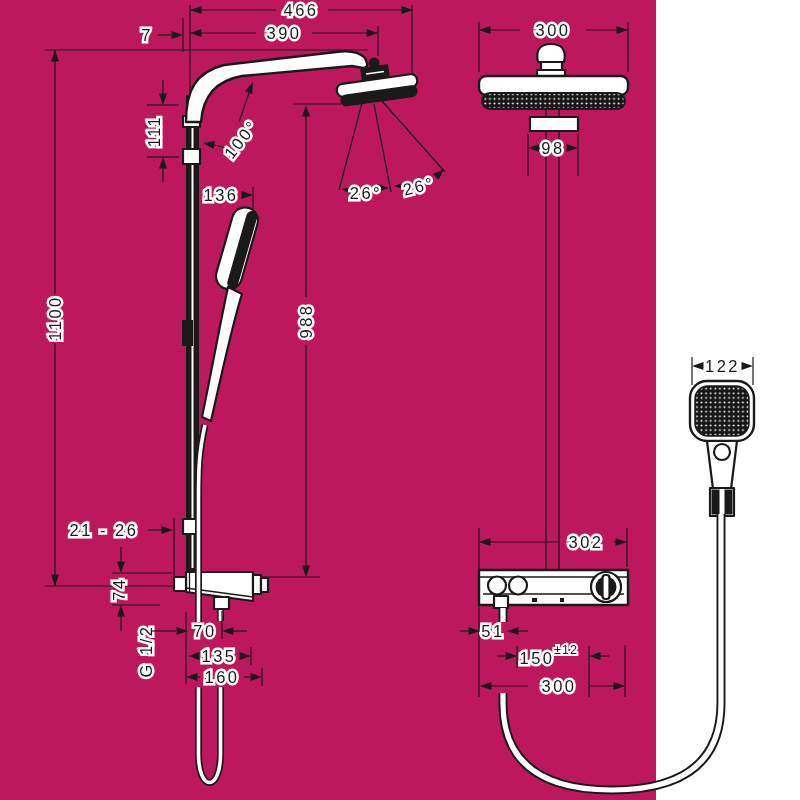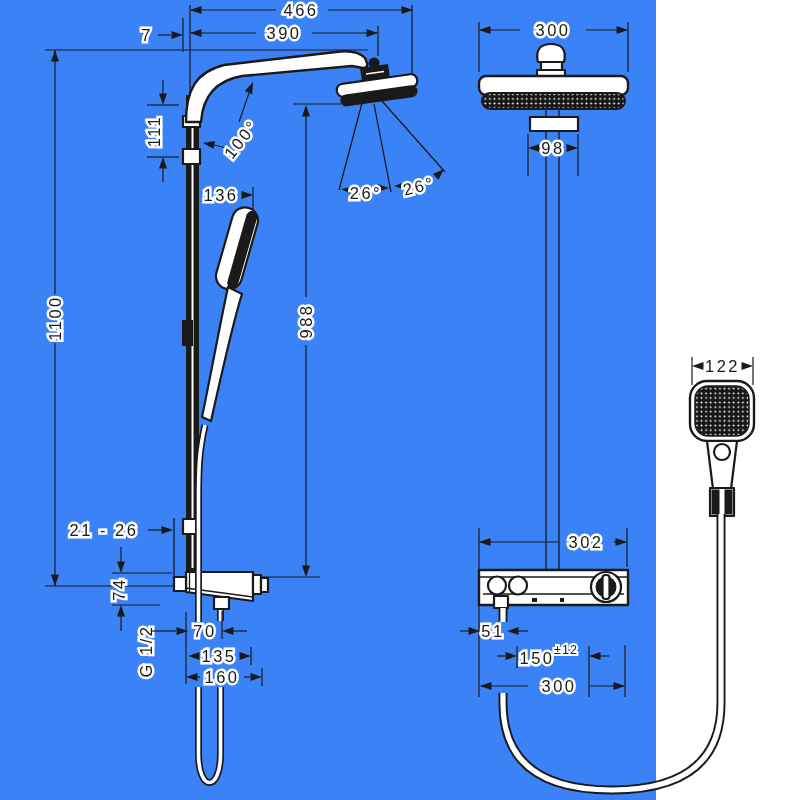--- a/index.html
+++ b/index.html
@@ -1,16 +1,16 @@
 <!DOCTYPE html>
 <html><head>
 <meta charset="utf-8">
 <style>
   html,body{margin:0;padding:0;background:#fff;}
-  .stage{width:656px;height:800px;background:#3b82f6;position:relative;font-family:"Liberation Sans",sans-serif;}
+  .stage{width:656px;height:800px;background:#be185d;position:relative;font-family:"Liberation Sans",sans-serif;}
   .ol{fill:#fff;stroke:#1a1a1a;stroke-width:2.2;stroke-linejoin:round;}
   .ol-thick{fill:#fff;stroke:#1a1a1a;stroke-width:2.4;stroke-linejoin:round;}
   .blk{fill:#1a1a1a;stroke:none;}
   .thin{fill:none;stroke:#1a1a1a;stroke-width:1.3;}
   .dim{fill:none;stroke:#1a1a1a;stroke-width:1.2;}
   .hose-out{fill:none;stroke:#1a1a1a;stroke-width:7;}
   .hose-in{fill:none;stroke:#ffffff;stroke-width:3.6;}
   .hose2-out{fill:none;stroke:#1a1a1a;stroke-width:9;}
   .hose2-in{fill:none;stroke:#ffffff;stroke-width:5.2;}
   .dimtext{font-size:16.5px;letter-spacing:2.5px;fill:#1a1a1a;

